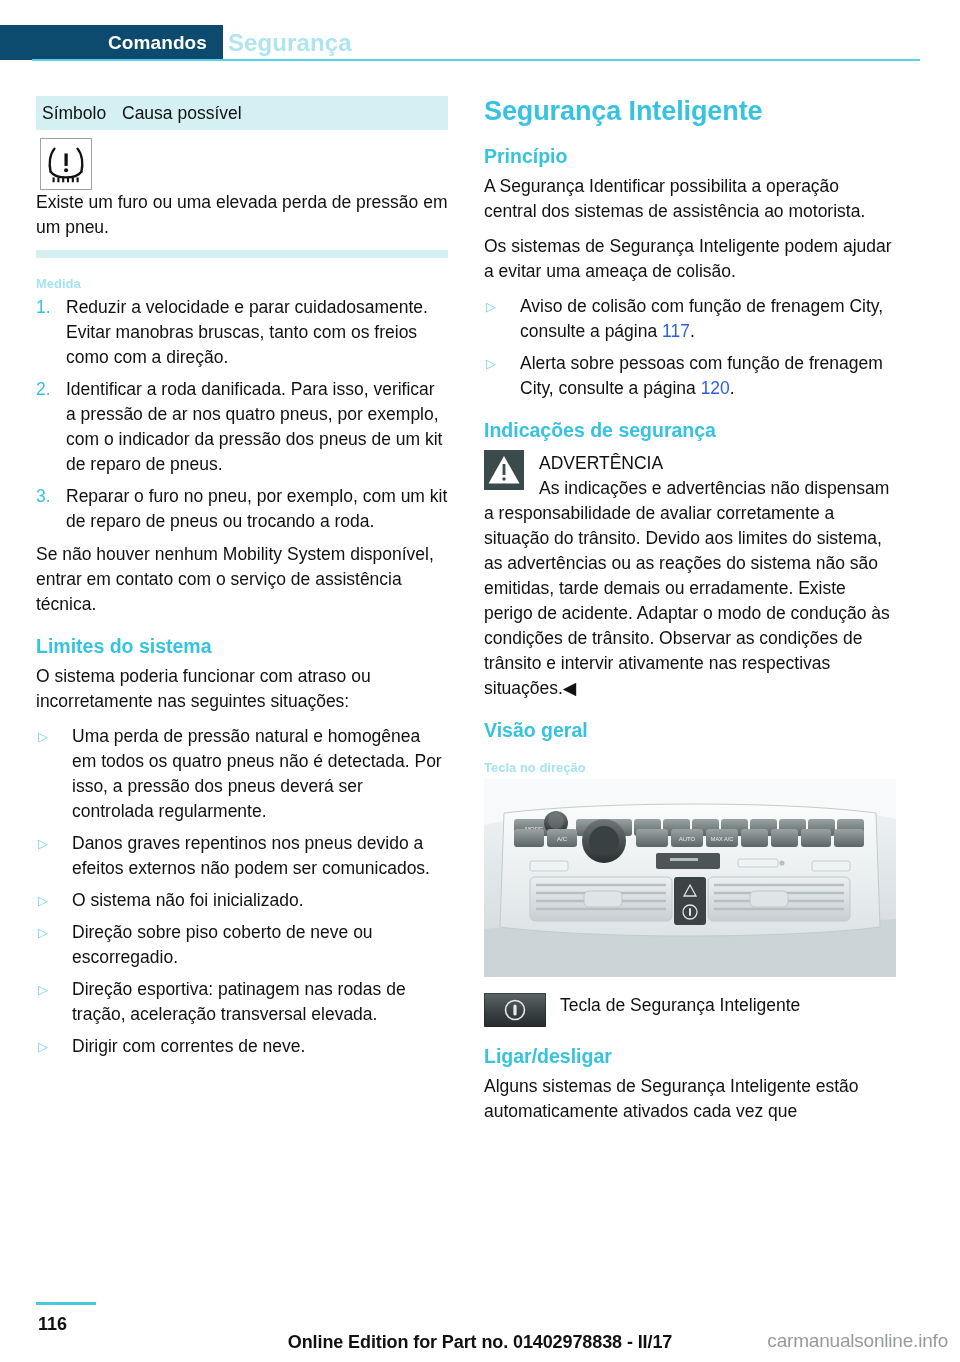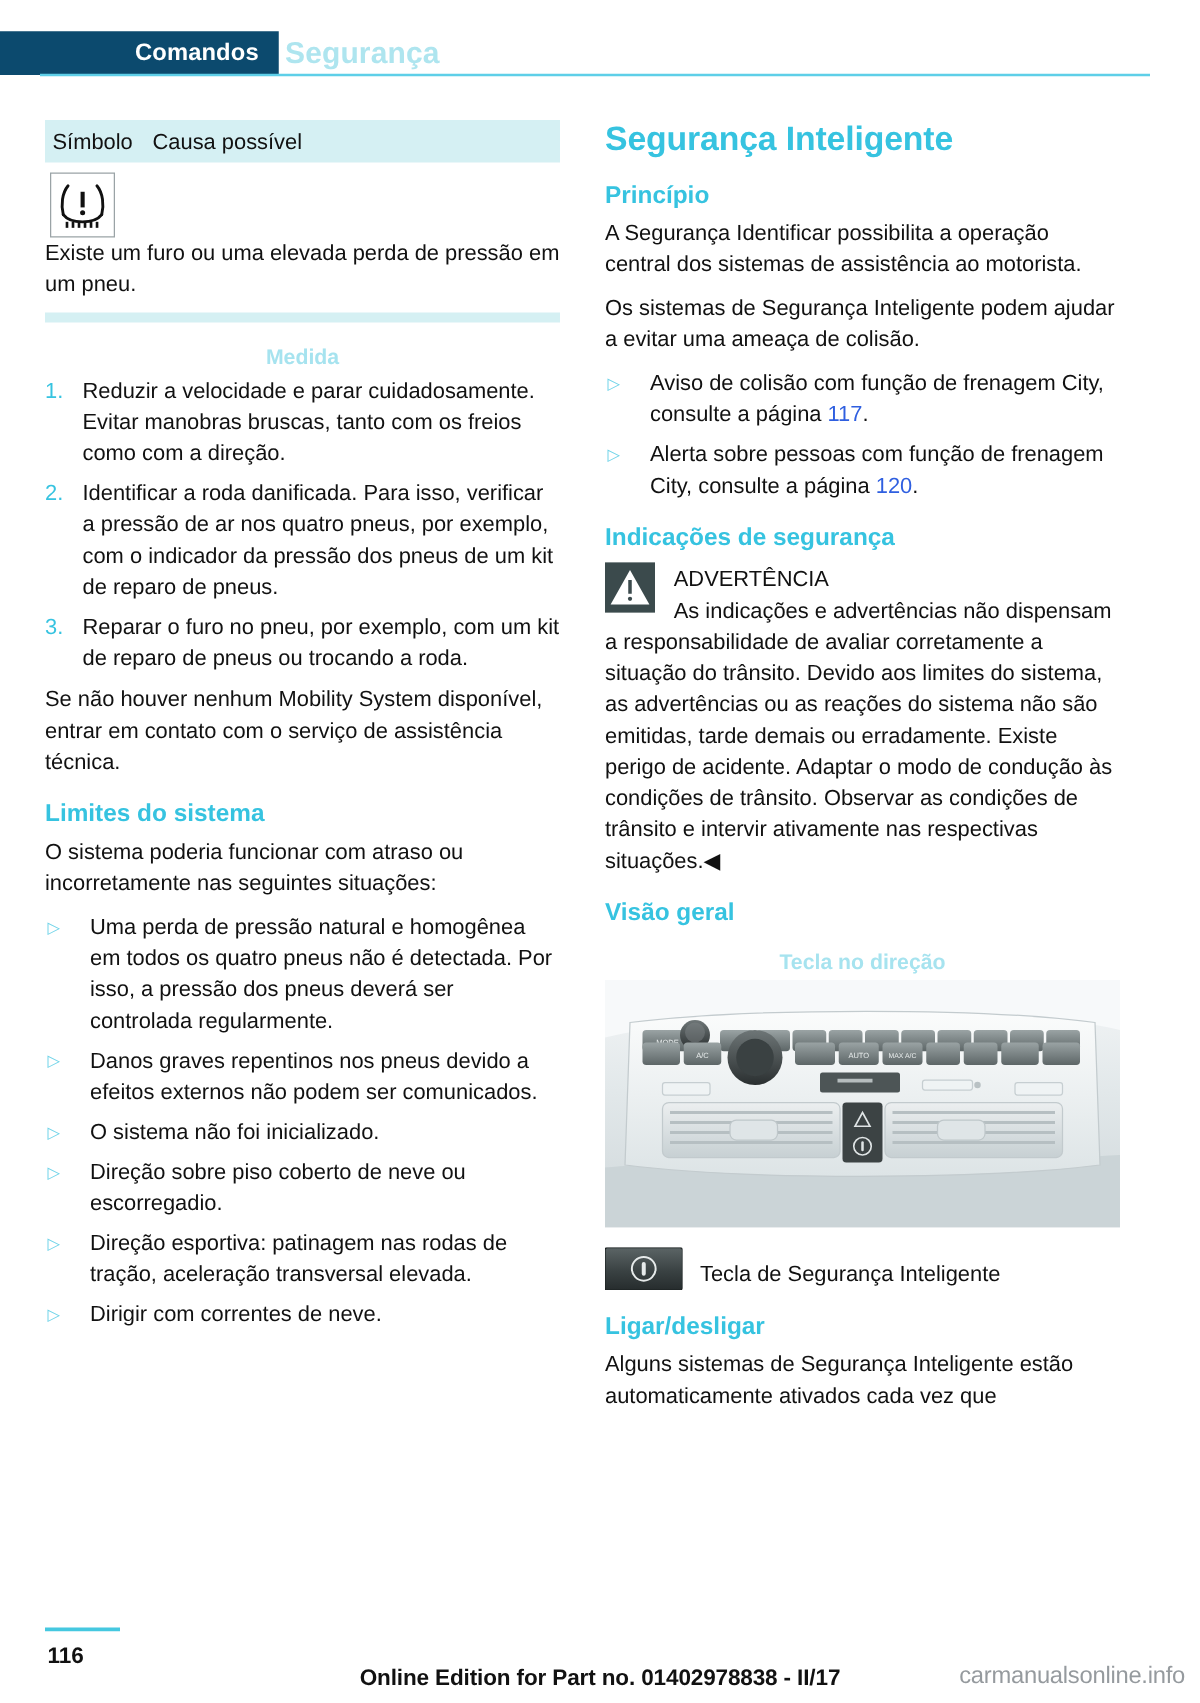--- a/index.html
+++ b/index.html
@@ -116,25 +116,24 @@
     letter-spacing: -0.1px;
   }
   h2.h-sec {
     font-size: 19.5px;
     font-weight: bold;
     color: #36c3e0;
     margin: 18px 0 6px 0;
   }
   h2.h-sec.first { margin-top: 0; }
   h3.h-sub {
-    font-size: 17px;
+    font-size: 13px;
     font-weight: bold;
     color: #a6e3ef;
     margin: 18px 0 4px 0;
-    text-align: center;
   }
 
   p.body {
     font-size: 17.5px;
     line-height: 25px;
     color: #111;
     margin: 0 0 10px 0;
   }
 
   
@@ -213,21 +212,21 @@
   .console-img {
     width: 412px;
     height: 198px;
     display: block;
     margin-top: 4px;
   }
 
   
   .legend-row {
     display: flex;
-    align-items: flex-end;
+    align-items: flex-start;
     margin-top: 16px;
     margin-bottom: 18px;
   }
   .legend-btn {
     width: 62px; height: 34px;
     flex: 0 0 62px;
     display: block;
   }
   .legend-label {
     font-size: 17.5px;

